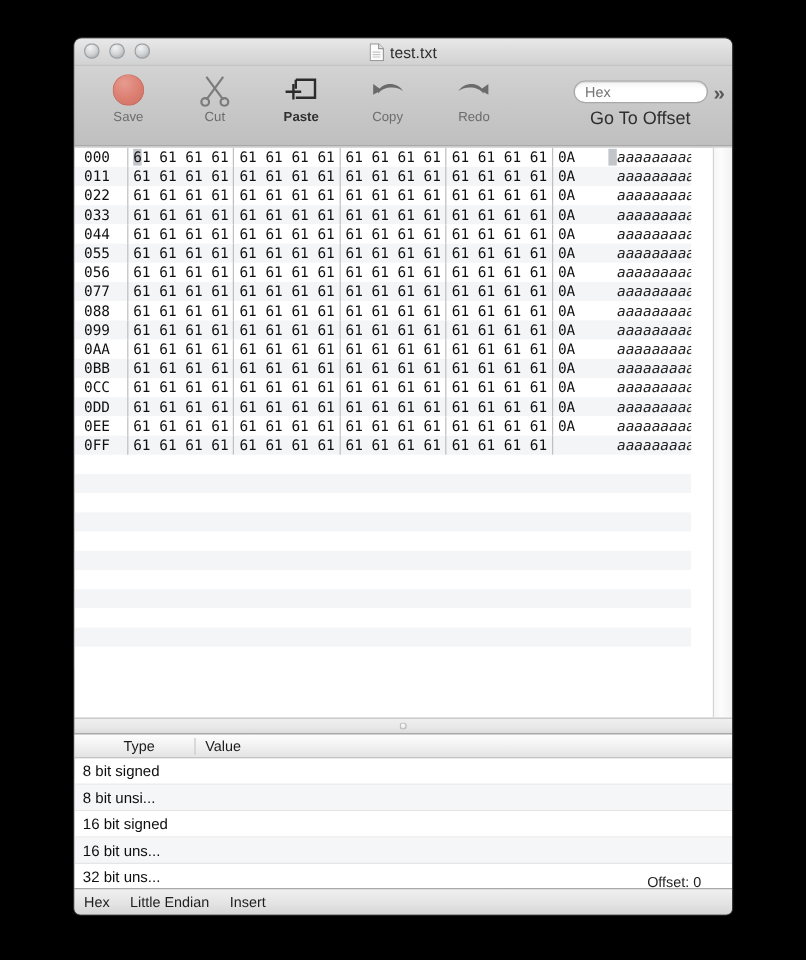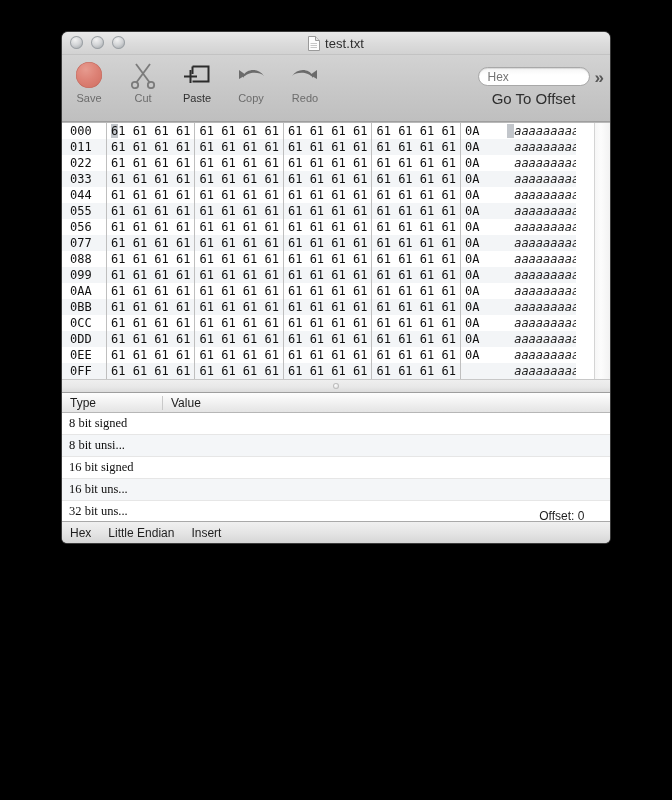--- a/index.html
+++ b/index.html
@@ -15,21 +15,21 @@
     font-family: "Liberation Sans", sans-serif;
     -webkit-font-smoothing: antialiased;
   }
 
   
   #window {
     position: absolute;
     left: 62px;
     top: 32px;
     width: 548px;
-    height: 511px;
+    height: 730px;
     border-radius: 6px 6px 5px 5px;
     background: #d8d8d8;
     box-shadow: 0 0 0 1px #3a3a3a;
     overflow: hidden;
     display: flex;
     flex-direction: column;
   }
 
   
   #titlebar {
@@ -83,33 +83,34 @@
     padding: 2px 0 0 0;
   }
   .tb-item {
     width: 54px;
     display: flex;
     flex-direction: column;
     align-items: center;
     justify-content: flex-start;
     padding-top: 2px;
     cursor: default;
+    padding-left: 18px;
   }
   .tb-icon {
     height: 32px;
     display: flex;
     align-items: center;
     justify-content: center;
   }
   .tb-label {
     font-size: 11px;
     color: #6c6c6c;
     margin-top: 1px;
   }
-  .tb-label.enabled { color: #303030; font-weight: normal; }
+  .tb-label.enabled { color: #303030; font-weight: bold; }
 
   #save-dot {
     width: 26px; height: 26px; border-radius: 50%;
     background: radial-gradient(circle at 38% 28%, #e79b8f 0%, #dd8276 45%, #cf6c5f 100%);
     box-shadow: inset 0 0 0 0.5px #c06a5e;
   }
 
   
   #tb-right {
     margin-left: auto;
@@ -263,26 +264,27 @@
     border-bottom: 1px solid #b6b6b6;
     font-size: 12px;
     color: #1c1c1c;
   }
   .hdr-type {
     width: 101px;
     flex: 0 0 101px;
     padding-left: 8px;
     box-sizing: border-box;
     border-right: 1px solid #c9c9c9;
+    text-align: center;
   }
   .hdr-value {
     padding-left: 8px;
     flex: 1 1 auto;
   }
-  #insp-rows { flex: 1 1 auto; overflow: hidden; font-family: Liberation Serif, serif; }
+  #insp-rows { flex: 1 1 auto; overflow: hidden; }
   .insp-row {
     height: 21px;
     display: flex;
     align-items: center;
     font-size: 12.5px;
     color: #0e0e0e;
     border-bottom: 1px solid #e6e6e6;
   }
   .insp-row.odd  { background: #ffffff; }
   .insp-row.even { background: #f4f6f8; }

